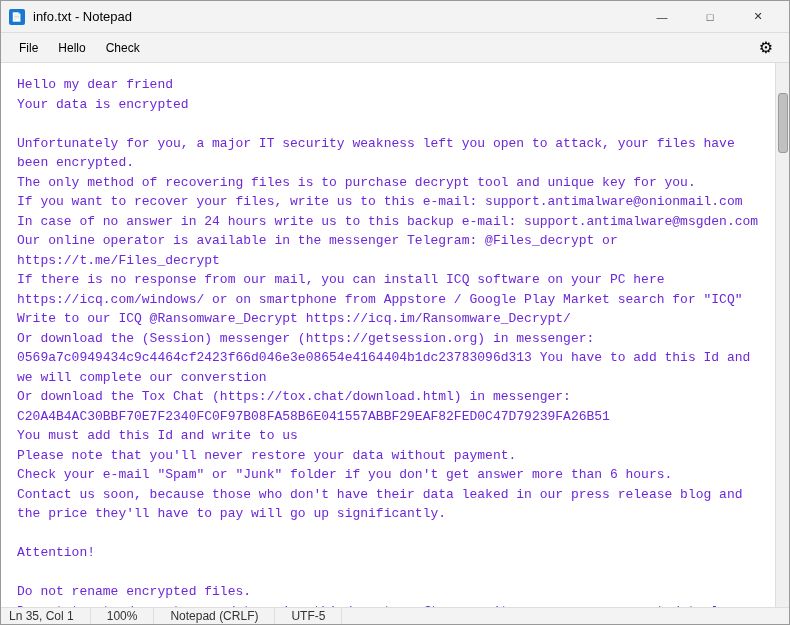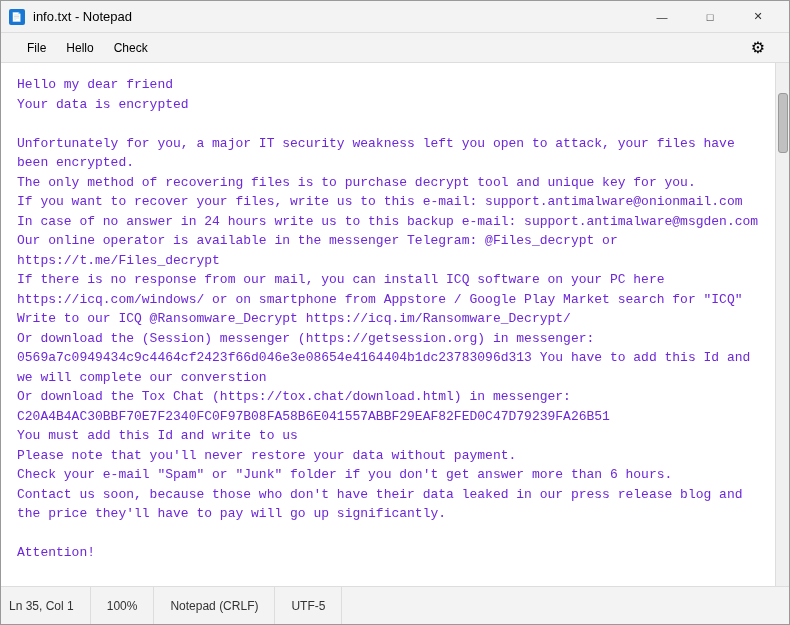--- a/index.html
+++ b/index.html
@@ -72,21 +72,21 @@
       font-size: 11px;
       color: #333;
       border: none;
       background: transparent;
     }
 
     .menu-bar {
       height: 30px;
       display: flex;
       align-items: center;
-      padding: 0 16px;
+      padding: 0 8px;
       border-bottom: 1px solid #ddd;
       flex-shrink: 0;
     }
 
     .menu-item {
       padding: 4px 10px;
       font-size: 12px;
       color: #000;
       cursor: pointer;
       border-radius: 3px;
@@ -135,21 +135,21 @@
     .scrollbar-thumb {
       width: 10px;
       margin-top: 30px;
       height: 60px;
       background: #c0c0c0;
       border-radius: 3px;
       border: 1px solid #999;
     }
 
     .status-bar {
-      height: 38px;
+      height: 17px;
       display: flex;
       align-items: center;
       background: #f3f3f3;
       border-top: 1px solid #ddd;
       padding: 0 8px;
       flex-shrink: 0;
       font-size: 12px;
       color: #333;
       gap: 0;
     }

